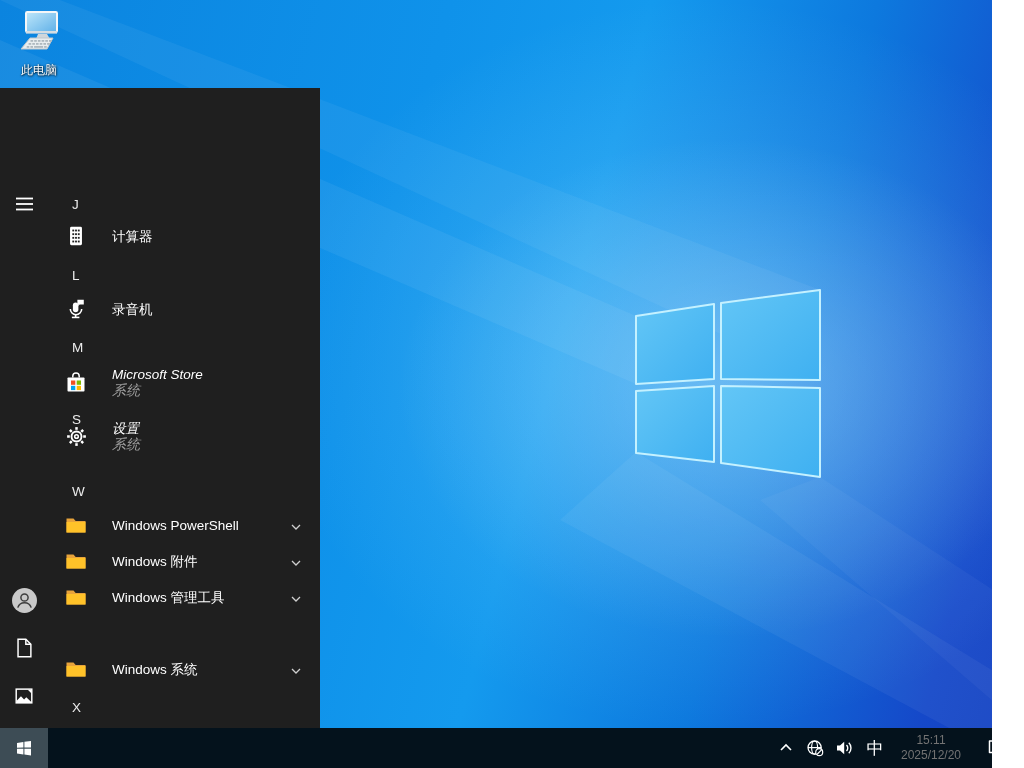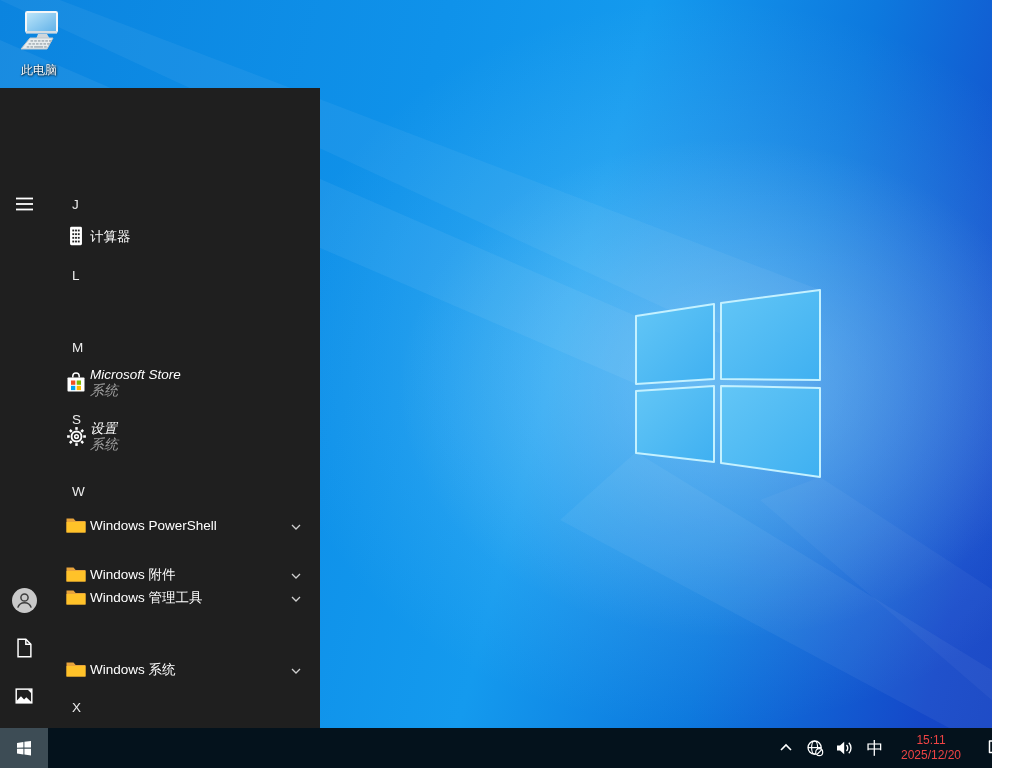--- a/index.html
+++ b/index.html
@@ -24,33 +24,33 @@
 
   
   .start-menu{position:absolute;left:0;top:88px;width:320px;height:640px;background:var(--start-menu-bg);overflow:hidden;z-index:5;}
   .rail{position:absolute;left:0;top:0;width:48px;height:100%;}
   .rail-btn{position:absolute;left:0;width:48px;height:48px;display:flex;align-items:center;justify-content:center;cursor:pointer;}
   .sm-row{position:absolute;left:48px;right:0;height:36px;display:flex;align-items:center;cursor:pointer;}
   .sm-row.two-line{height:44px;font-style:italic;}
   .sm-row.letter{height:24px;padding-left:24px;}
   .letter-label{font-size:13.5px;color:#ececec;}
   .app-icon{width:24px;height:24px;margin-left:16px;flex:0 0 24px;display:flex;align-items:center;justify-content:center;}
-  .app-text{margin-left:2px;display:flex;flex-direction:column;justify-content:center;}
+  .app-text{margin-left:24px;display:flex;flex-direction:column;justify-content:center;}
   .app-label{font-size:13.5px;color:#ffffff;line-height:17px;}
   .app-subtitle{font-size:14px;color:var(--subtitle-gray);line-height:15px;}
   .chevron{position:absolute;right:18px;top:50%;transform:translateY(-50%);width:12px;height:12px;}
 
   
   .taskbar{position:absolute;left:0;bottom:0;width:1024px;height:40px;background:var(--taskbar-bg);display:flex;align-items:stretch;z-index:10;}
   .start-button{width:48px;height:40px;background:var(--start-button-bg);display:flex;align-items:center;justify-content:center;cursor:pointer;}
   .tb-spacer{flex:1;}
   .tray{display:flex;align-items:center;gap:7px;padding-right:12px;}
   .tray-btn{width:22px;height:40px;display:flex;align-items:center;justify-content:center;cursor:pointer;}
   .ime-badge{width:26px;height:40px;display:flex;align-items:center;justify-content:center;color:#fff;font-size:17px;cursor:pointer;}
-  .clock{width:72px;height:40px;display:flex;flex-direction:column;align-items:center;justify-content:center;color:#ef4444;font-size:12px;line-height:15px;cursor:pointer;}
+  .clock{width:72px;height:40px;display:flex;flex-direction:column;align-items:center;justify-content:center;color:#737373;font-size:12px;line-height:15px;cursor:pointer;}
   .action-center{margin-left:8px;width:30px;height:40px;display:flex;align-items:center;justify-content:center;cursor:pointer;}
 </style>
 </head>
 <body>
 
 <div class="screen">
 
   <div class="desktop">
     <svg class="wallpaper-svg" width="1024" height="728" viewBox="0 0 1024 728">
       <defs>
@@ -179,20 +179,34 @@
       </span>
       <span class="app-text">
           <span class="app-label">计算器</span>
         </span>
     </div>
 
     <div class="sm-row letter" style="top:175px">
         <span class="letter-label">L</span>
       </div>
 
+    <div class="sm-row" style="top:203px">
+      <span class="app-icon">
+        <svg width="22" height="22" viewBox="0 0 24 24">
+          <rect x="8.6" y="5" width="6" height="10.5" rx="3" fill="#ffffff"></rect>
+          <path d="M5.8,12 a6.2,6.2 0 0 0 12.4,0" fill="none" stroke="#ffffff" stroke-width="1.7"></path>
+          <line x1="11.6" y1="18.2" x2="11.6" y2="21" stroke="#ffffff" stroke-width="1.7"></line>
+          <line x1="7.5" y1="21.2" x2="15.7" y2="21.2" stroke="#ffffff" stroke-width="1.7"></line>
+          <path d="M13.5,2 h7 v5 h-4.5 l-1.5,1.6 v-1.6 h-1 z" fill="#ffffff"></path>
+        </svg>
+      </span>
+      <span class="app-text">
+          <span class="app-label">录音机</span>
+        </span>
+    </div>
 
     <div class="sm-row letter" style="top:247px">
         <span class="letter-label">M</span>
       </div>
 
     <div class="sm-row two-line" style="top:272px">
       <span class="app-icon">
         <svg width="24" height="24" viewBox="0 0 24 24">
           <path d="M8.8,7.5 v-1.4 a3.2,3.2 0 0 1 6.4,0 v1.4" fill="none" stroke="#ffffff" stroke-width="1.5"></path>
           <rect x="3.5" y="7.5" width="17" height="14" rx="0.8" fill="#ffffff"></rect>
@@ -247,21 +261,21 @@
           </svg>
       </span>
       <span class="app-text">
           <span class="app-label">Windows PowerShell</span>
         </span>
       <span class="chevron"><svg width="12" height="12" viewBox="0 0 12 12">
             <polyline points="2,4 6,8 10,4" fill="none" stroke="#cfcfcf" stroke-width="1.3"></polyline>
           </svg></span>
     </div>
 
-    <div class="sm-row" style="top:468px">
+    <div class="sm-row" style="top:455px">
       <span class="app-icon">
         <svg width="24" height="24" viewBox="0 0 24 24">
             <path d="M2.5,5.5 h7 l2.2,2.4 h9.8 V19.5 H2.5 z" fill="#e8a33b"></path>
             <rect x="2.5" y="9" width="19" height="10.5" style="fill:var(--folder-yellow)"></rect>
           </svg>
       </span>
       <span class="app-text">
           <span class="app-label">Windows 附件</span>
         </span>
       <span class="chevron"><svg width="12" height="12" viewBox="0 0 12 12">

